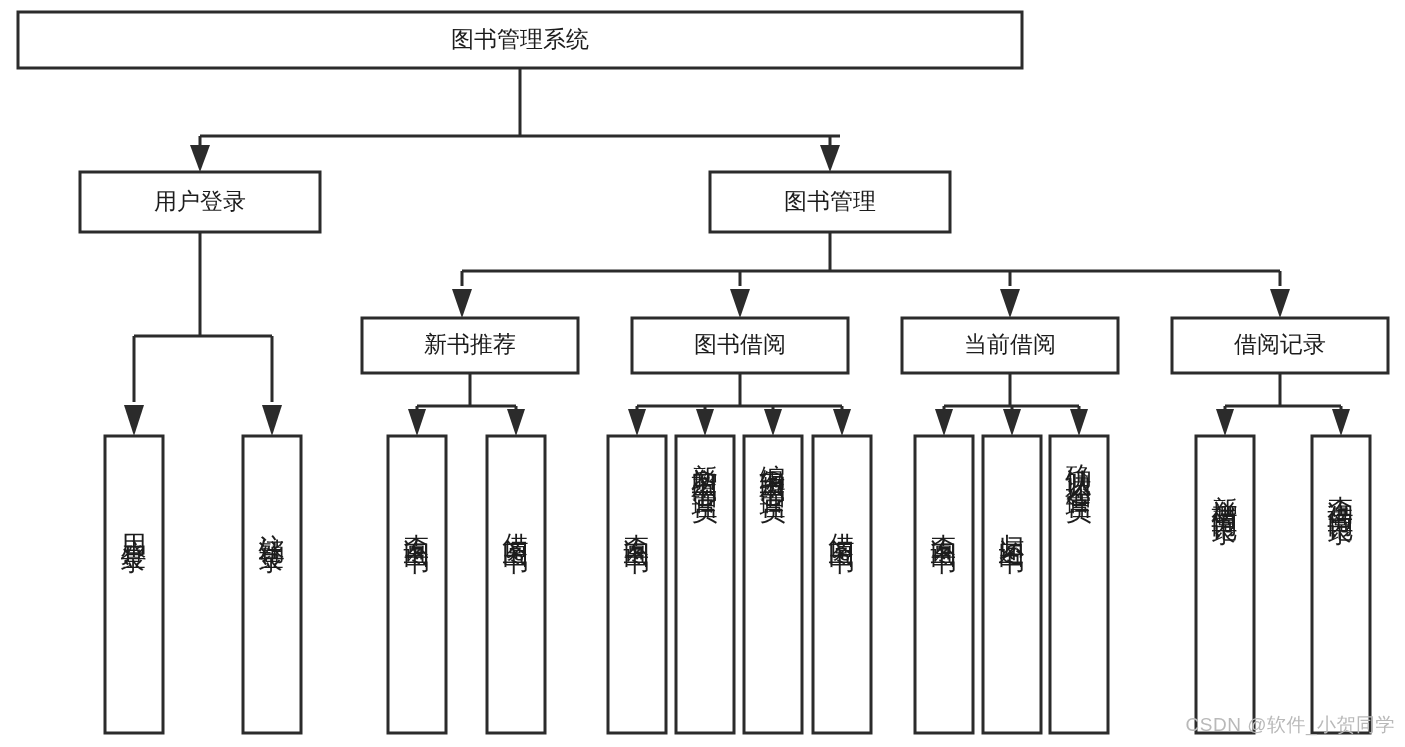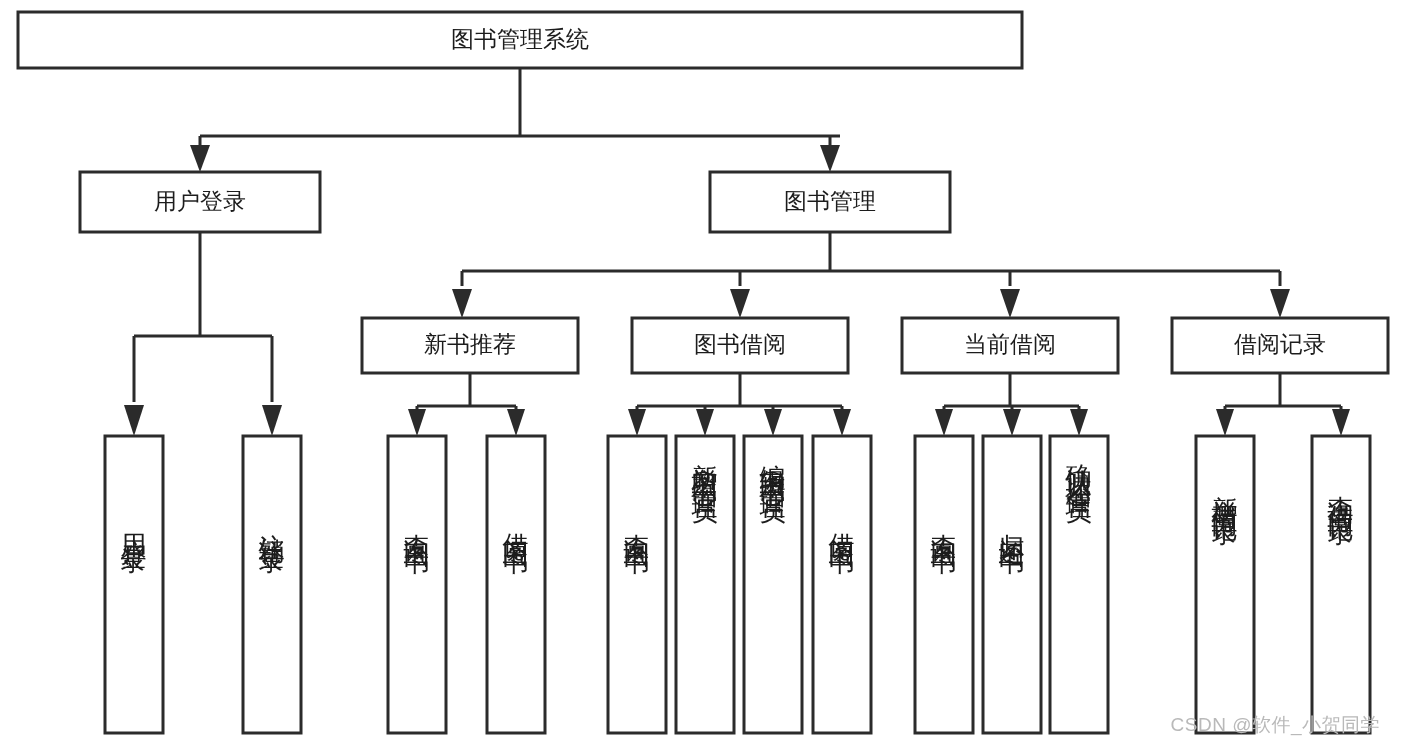--- a/index.html
+++ b/index.html
@@ -68,21 +68,21 @@
     text-orientation: upright;
     font-family: "Liberation Sans", "DejaVu Sans", sans-serif;
     font-size: 26px;
     line-height: 1;
     letter-spacing: 5px;
     color: #1c1c1c;
     white-space: nowrap;
   }
   .watermark {
     position: absolute;
-    right: 25px;
+    right: 10px;
     bottom: 6px;
     font-family: "Liberation Sans", "DejaVu Sans", sans-serif;
     font-size: 19px;
     color: #b9b9b9;
     letter-spacing: 0.5px;
     pointer-events: none;
     user-select: none;
   }
 </style>
 </head>

